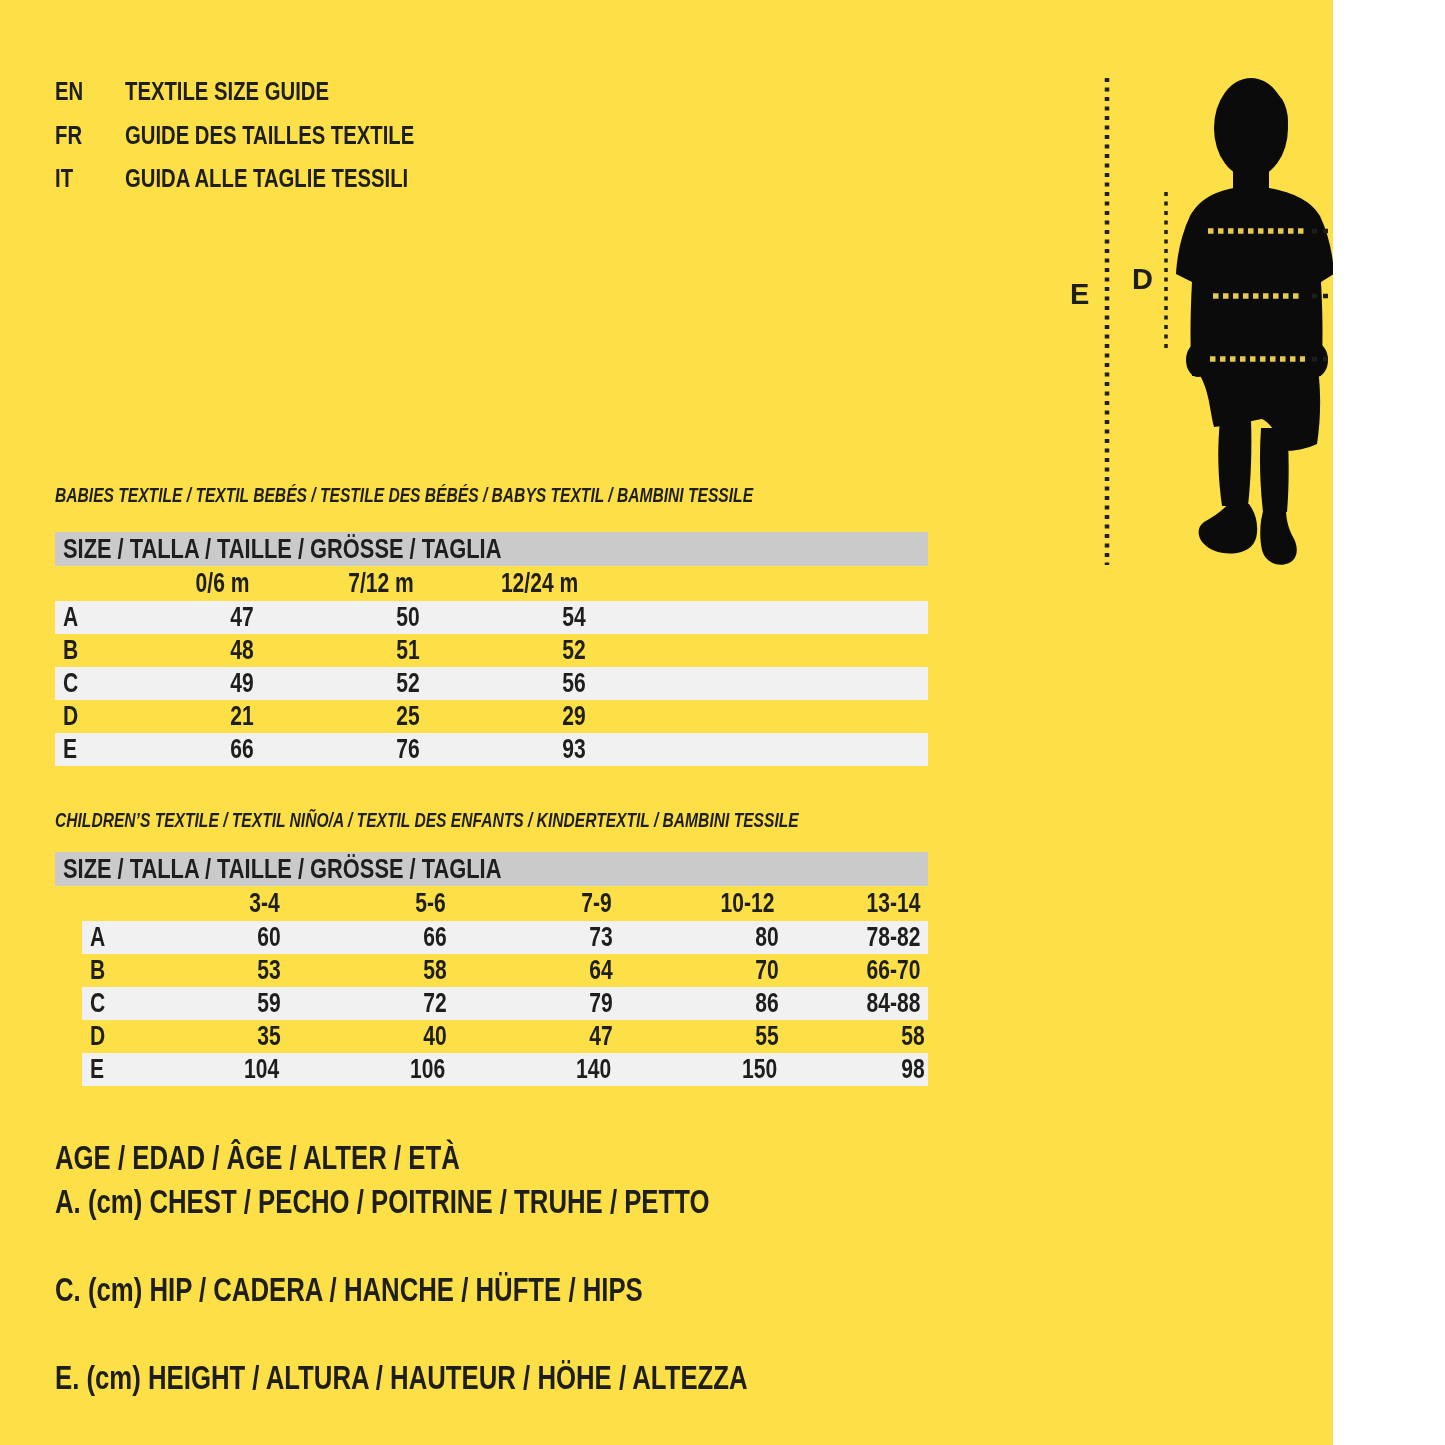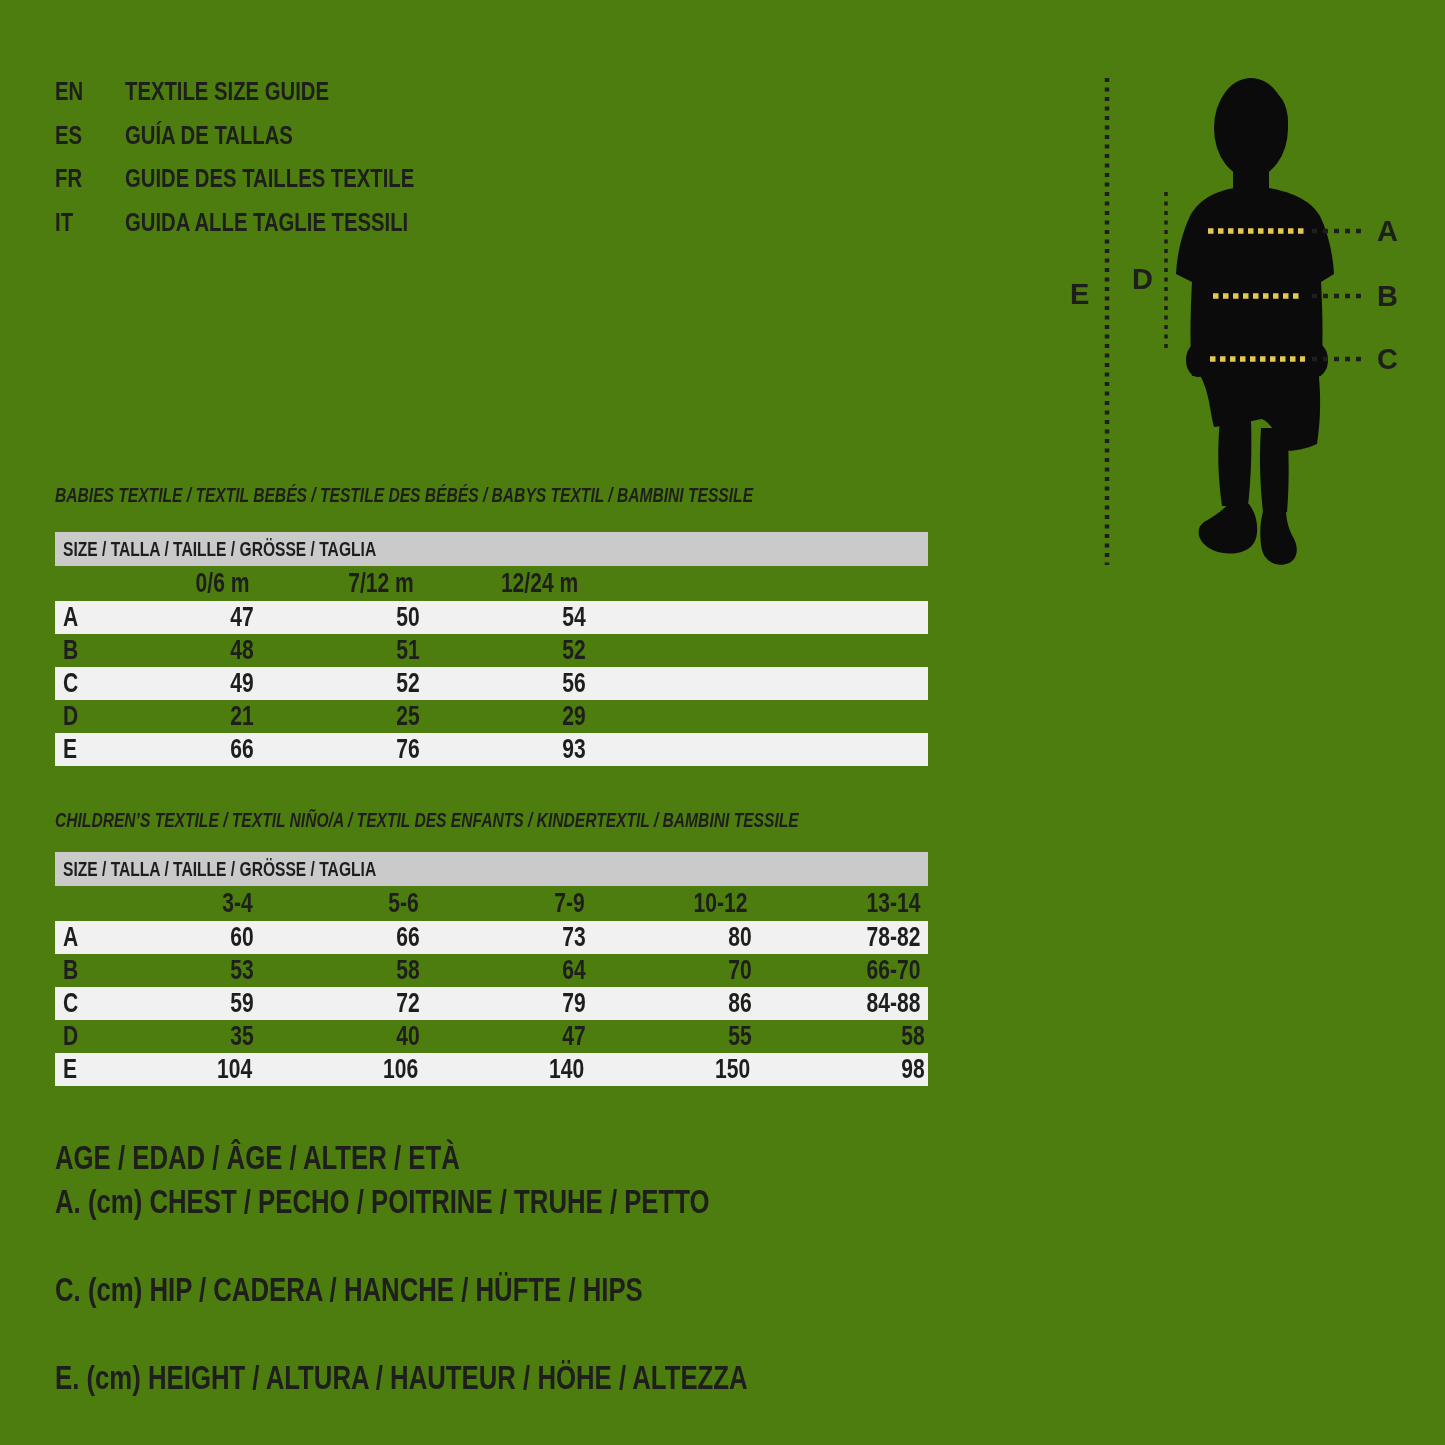--- a/index.html
+++ b/index.html
@@ -1,61 +1,57 @@
 <!DOCTYPE html>
 <html><head>
 <meta charset="utf-8">
 <style>
   html,body{margin:0;padding:0;background:#ffffff;}
   .canvas{
-    position:relative;width:1445px;height:1445px;background:#4d7c0f;overflow:hidden;
+    position:relative;width:1333px;height:1445px;background:#fde047;overflow:hidden;
     font-family:"Liberation Sans",sans-serif;font-weight:700;color:#1e1e1c;
   }
   .cond{display:inline-block;transform:scaleX(0.78);transform-origin:50% 50%;white-space:nowrap;}
   .cond-l{transform-origin:0 50%;}
 
   
   .lang{position:absolute;left:55px;top:76px;}
   .lang-row{height:43.5px;font-size:26px;line-height:30px;display:flex;}
   .lang-code{display:inline-block;width:70px;}
 
   
   .section-title{position:absolute;left:55px;font-size:20px;line-height:28px;white-space:nowrap;font-style:italic;}
 
   
   .table{position:absolute;left:55px;width:873px;font-size:27px;}
-  .size-bar{height:34px;line-height:34px;background:#cacaca;padding-left:8px;font-size:20px;}
+  .size-bar{height:34px;line-height:34px;background:#cacaca;padding-left:8px;font-size:28px;}
   .trow{display:grid;height:33px;line-height:33px;}
   .trow.head{height:35px;line-height:35px;}
   .babies .trow{grid-template-columns:40px 162px 166px 166px auto;}
-  .children .trow{grid-template-columns:40px 162px 166px 166px 166px auto;}
+  .children .trow{grid-template-columns:40px 162px 166px 166px 166px auto;margin-left:27px;}
   .stripe{background:#f1f1f1;}
   .cell{text-align:right;}
   .label-cell{text-align:left;padding-left:8px;}
 
   
   .legend-line{position:absolute;left:55px;font-size:33px;line-height:30px;white-space:nowrap;}
 
   
   .figure{position:absolute;left:1040px;top:60px;width:405px;height:540px;}
   .figure text{font-family:"Liberation Sans",sans-serif;font-weight:700;font-size:29px;fill:#1e1e1c;}
 </style>
 </head>
 <body>
 
 <div class="canvas">
 
   <div class="lang">
     <div class="lang-row">
       <span class="lang-code"><span class="cond cond-l">EN</span></span>
       <span class="cond cond-l">TEXTILE SIZE GUIDE</span>
-    </div>
-    <div class="lang-row">
-      <span class="lang-code"><span class="cond cond-l">ES</span></span>
-      <span class="cond cond-l">GUÍA DE TALLAS</span>
     </div>
     <div class="lang-row">
       <span class="lang-code"><span class="cond cond-l">FR</span></span>
       <span class="cond cond-l">GUIDE DES TAILLES TEXTILE</span>
     </div>
     <div class="lang-row">
       <span class="lang-code"><span class="cond cond-l">IT</span></span>
       <span class="cond cond-l">GUIDA ALLE TAGLIE TESSILI</span>
     </div>
   </div>

